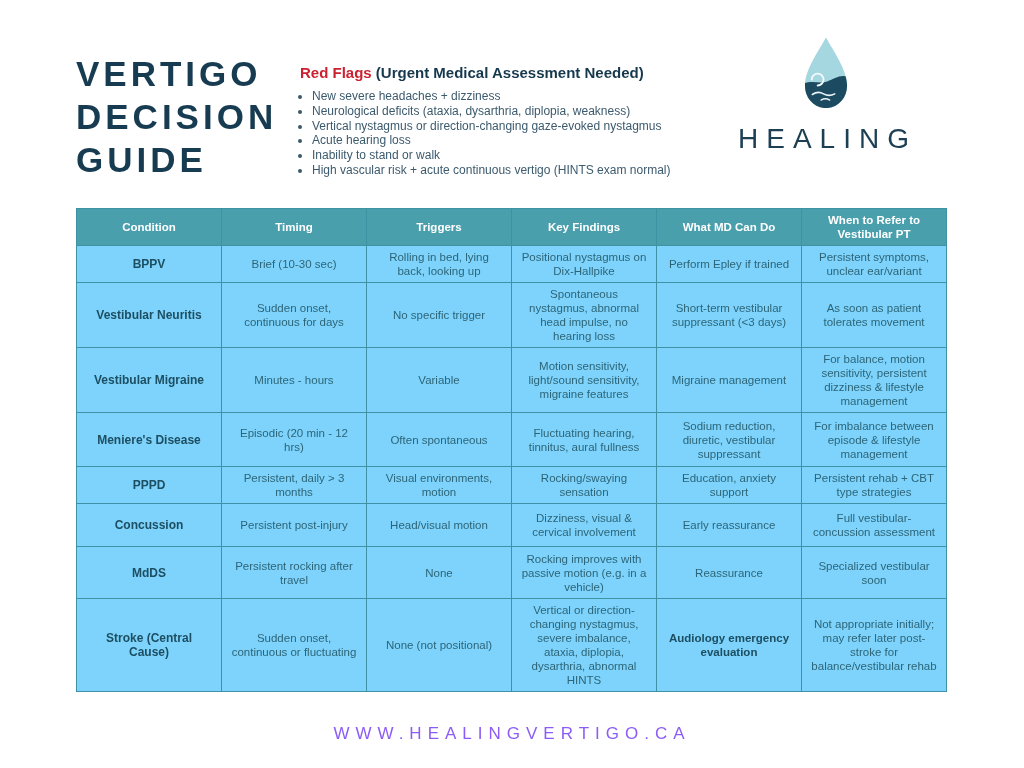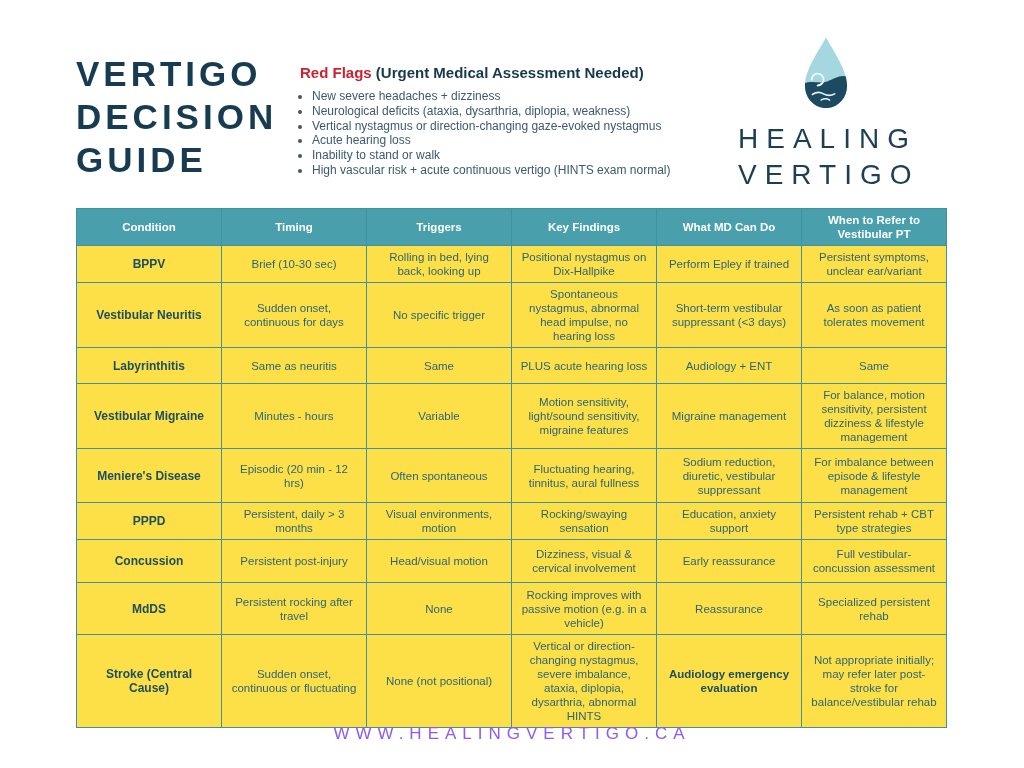--- a/index.html
+++ b/index.html
@@ -38,21 +38,21 @@
   }
   .guide-table th, .guide-table td {
     border:1px solid #3f91a4; text-align:center; vertical-align:middle;
     padding:4px 8px; word-wrap:break-word;
   }
   .guide-table th {
     background:#4a9fad; color:#ffffff; font-size:11.5px; font-weight:bold;
     height:37px; line-height:14px;
   }
   .guide-table td {
-    background:#fde047; color:#2d6577; font-size:11.5px; line-height:14px;
+    background:#7dd3fc; color:#2d6577; font-size:11.5px; line-height:14px;
   }
   .guide-table td.cond { font-weight:bold; color:#1d4e61; font-size:12px; }
   .guide-table td.bold { font-weight:bold; color:#1d4e61; }
   
   .footer-url {
     position:absolute; left:0; top:724px; width:1024px; text-align:center;
     font-size:17px; letter-spacing:6px; color:#8b5cf6; font-weight:400;
   }
 </style>
 </head>
@@ -85,21 +85,20 @@
       </defs>
       <path d="M50 6 C 38 28, 16 58, 16 84 C 16 104, 31 120, 50 120 C 69 120, 84 104, 84 84 C 84 58, 62 28, 50 6 Z" fill="#a5d7e0"></path>
       <g clip-path="url(#dropClip)">
         <path d="M8 84 C 24 72, 38 82, 52 77 C 66 72, 76 62, 94 74 L 94 130 L 8 130 Z" fill="#1c4a60"></path>
         <path d="M27 74 a 9.5 9.5 0 1 1 9.5 9.5" fill="none" stroke="#f2fafb" stroke-width="3" stroke-linecap="round"></path>
         <path d="M28 98 q 9 -6 18 -1 q 9 5 18 0" fill="none" stroke="#e8f4f6" stroke-width="2.6" stroke-linecap="round"></path>
         <path d="M42 107 q 7 -4 14 0" fill="none" stroke="#e8f4f6" stroke-width="2.2" stroke-linecap="round"></path>
       </g>
     </svg>
     <div class="logo-name">HEALING</div>
-    <div class="logo-name">VERTIGO</div>
   </div>
 
   <table class="guide-table">
     <thead>
       <tr>
           <th>Condition</th>
           <th>Timing</th>
           <th>Triggers</th>
           <th>Key Findings</th>
           <th>What MD Can Do</th>
@@ -115,28 +114,20 @@
           <td>Perform Epley if trained</td>
           <td>Persistent symptoms, unclear ear/variant</td>
         </tr>
         <tr style="height: 57px;">
           <td class="cond">Vestibular Neuritis</td>
           <td>Sudden onset, continuous for days</td>
           <td>No specific trigger</td>
           <td>Spontaneous nystagmus, abnormal head impulse, no hearing loss</td>
           <td>Short-term vestibular suppressant (&lt;3 days)</td>
           <td>As soon as patient tolerates movement</td>
-        </tr>
-        <tr style="height: 36px;">
-          <td class="cond">Labyrinthitis</td>
-          <td>Same as neuritis</td>
-          <td>Same</td>
-          <td>PLUS acute hearing loss</td>
-          <td>Audiology + ENT</td>
-          <td>Same</td>
         </tr>
         <tr style="height: 57px;">
           <td class="cond">Vestibular Migraine</td>
           <td>Minutes - hours</td>
           <td>Variable</td>
           <td>Motion sensitivity, light/sound sensitivity, migraine features</td>
           <td>Migraine management</td>
           <td>For balance, motion sensitivity, persistent dizziness &amp; lifestyle management</td>
         </tr>
         <tr style="height: 54px;">
@@ -162,21 +153,21 @@
           <td>Dizziness, visual &amp; cervical involvement</td>
           <td>Early reassurance</td>
           <td>Full vestibular-concussion assessment</td>
         </tr>
         <tr style="height: 52px;">
           <td class="cond">MdDS</td>
           <td>Persistent rocking after travel</td>
           <td>None</td>
           <td>Rocking improves with passive motion (e.g. in a vehicle)</td>
           <td>Reassurance</td>
-          <td>Specialized persistent rehab</td>
+          <td>Specialized vestibular soon</td>
         </tr>
         <tr style="height: 77px;">
           <td class="cond">Stroke (Central Cause)</td>
           <td>Sudden onset, continuous or fluctuating</td>
           <td>None (not positional)</td>
           <td>Vertical or direction-changing nystagmus, severe imbalance, ataxia, diplopia, dysarthria, abnormal HINTS</td>
           <td class="bold">Audiology emergency evaluation</td>
           <td>Not appropriate initially; may refer later post-stroke for balance/vestibular rehab</td>
         </tr>
       </tbody>

